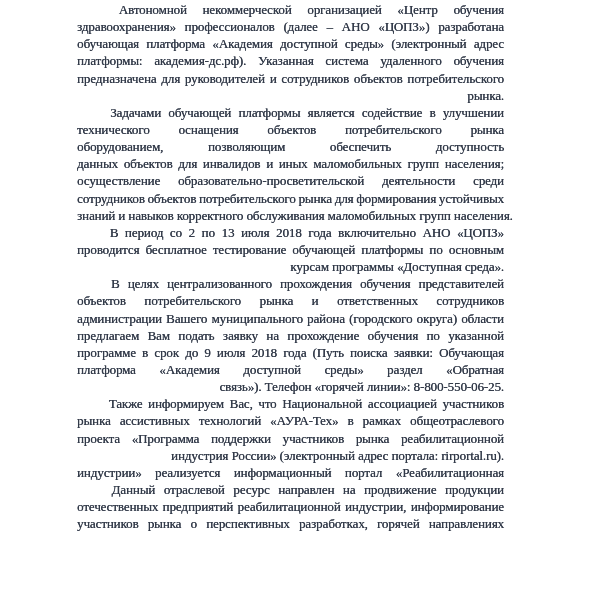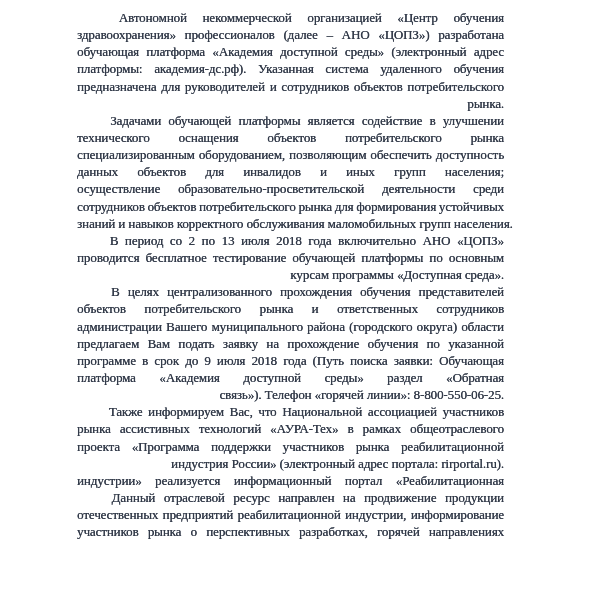--- a/index.html
+++ b/index.html
@@ -8,21 +8,21 @@
   }
   body {
     width: 610px;
     height: 592px;
     background: #ffffff;
     overflow: hidden;
     position: relative;
   }
   .page {
     position: absolute;
-    left: 0; top: 8px;
+    left: 0; top: 0;
     width: 610px;
     height: 431px;
     background: #ffffff;
   }
   .text-block {
     position: absolute;
     left: 77px;
     top: 1px;
     width: 427px;
     font-family: "Liberation Serif", "DejaVu Serif", serif;
@@ -116,33 +116,33 @@
           <span>улучшении</span>
         </div>
         <div class="line justify">
           <span>технического</span>
           <span>оснащения</span>
           <span>объектов</span>
           <span>потребительского</span>
           <span>рынка</span>
         </div>
         <div class="line justify">
-          <span>специализированным</span>
           <span>оборудованием,</span>
           <span>позволяющим</span>
           <span>обеспечить</span>
           <span>доступность</span>
         </div>
         <div class="line justify">
           <span>данных</span>
           <span>объектов</span>
           <span>для</span>
           <span>инвалидов</span>
           <span>и</span>
           <span>иных</span>
+          <span>маломобильных</span>
           <span>групп</span>
           <span>населения;</span>
         </div>
         <div class="line justify">
           <span>осуществление</span>
           <span>образовательно-просветительской</span>
           <span>деятельности</span>
           <span>среди</span>
         </div>
         <div class="line justify">

